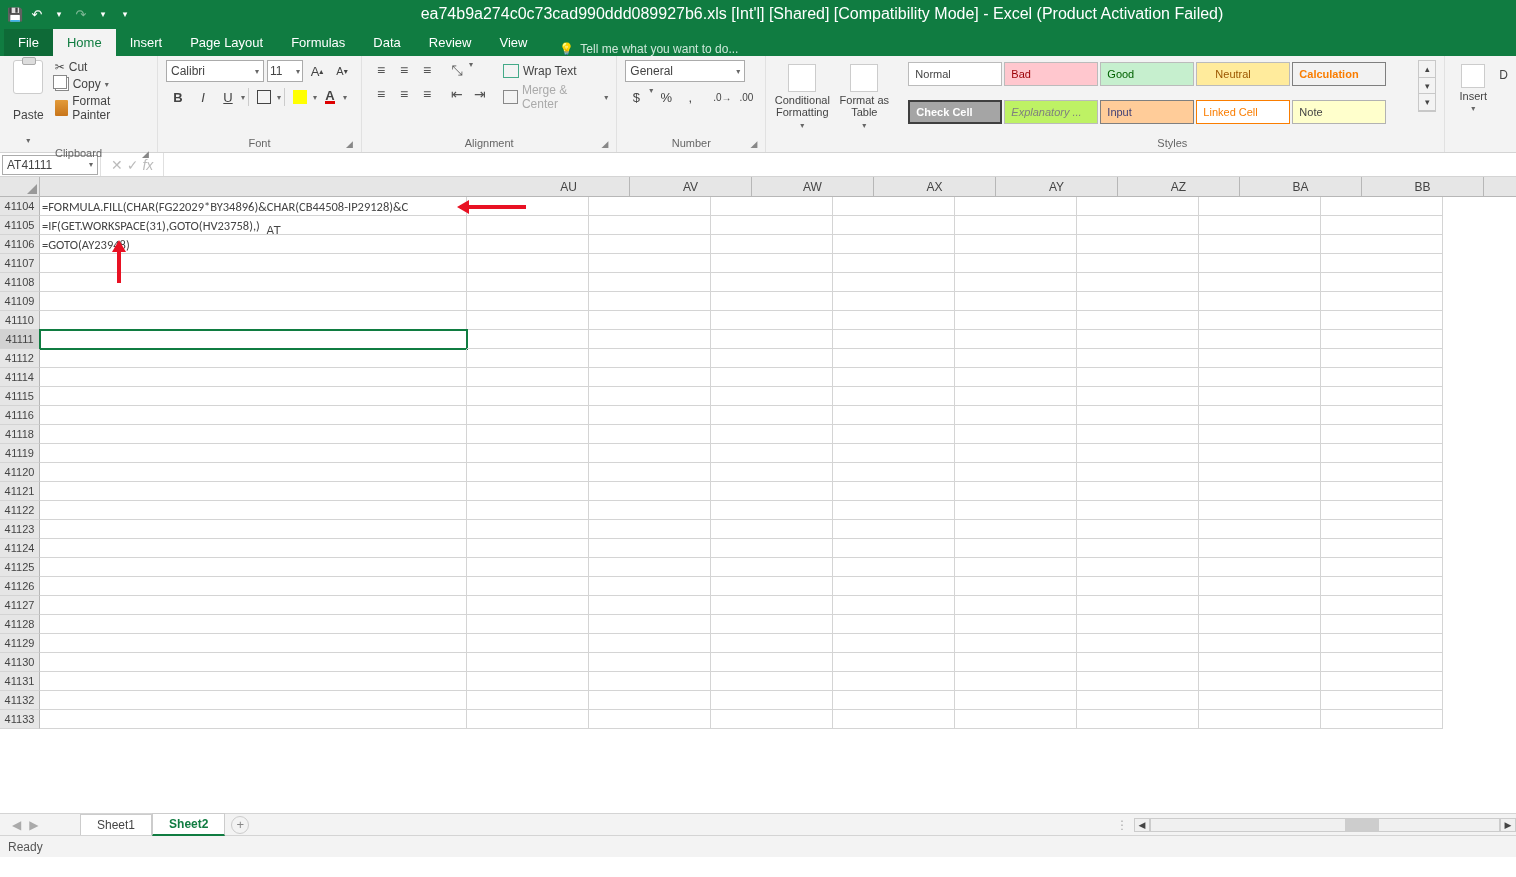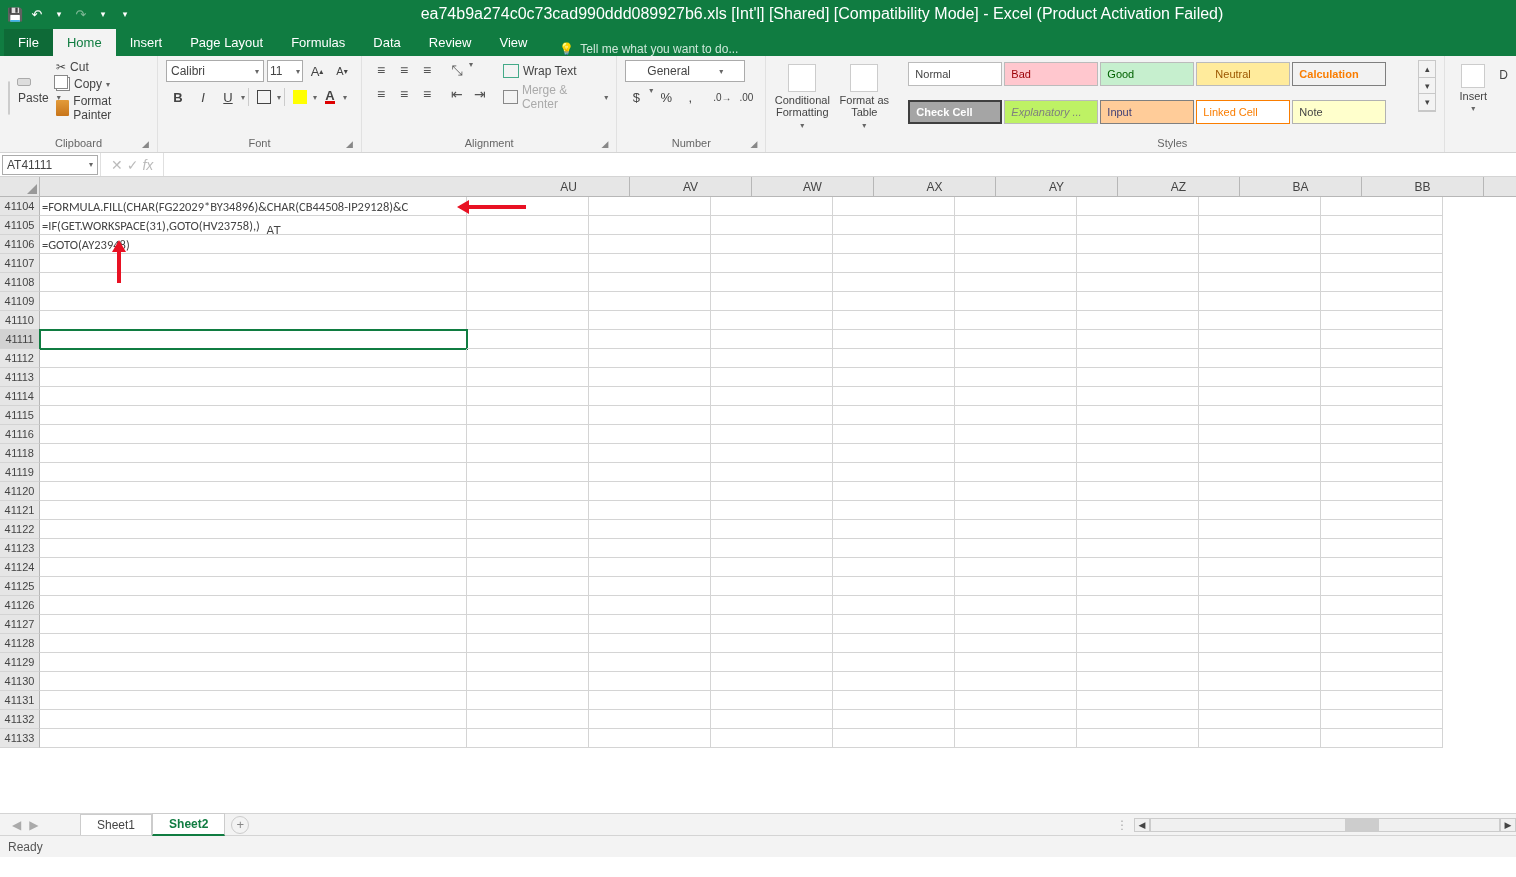--- a/index.html
+++ b/index.html
@@ -19,21 +19,21 @@
 .tell-me { display: flex; align-items: center; gap: 6px; color: #cde8d9; margin-left: 18px; font-size: 12px; }
 
 
 .ribbon { height: 97px; background: #f3f3f3; border-bottom: 1px solid #d4d4d4; display: flex; }
 .group { border-right: 1px solid #e1e1e1; padding: 4px 8px 0; display: flex; flex-direction: column; justify-content: space-between; }
 .group-label { text-align: center; font-size: 11px; color: #666; padding: 2px 0 3px; position: relative; }
 .group-label .dlg { position: absolute; right: 0; bottom: 3px; font-size: 9px; color: #888; }
 .group-body { display: flex; gap: 6px; flex: 1; }
 
 
-.paste-btn { width: 42px; display: flex; flex-direction: row; align-items: center; gap: 8px; }
+.paste-btn { width: 42px; display: flex; flex-direction: column; align-items: center; gap: 14px; }
 .paste-icon { width: 30px; height: 34px; background: #fff; border: 1px solid #ccc; border-radius: 3px; position: relative; }
 .paste-icon::before { content: ''; position: absolute; top: -4px; left: 8px; width: 12px; height: 6px; background: #ddd; border: 1px solid #aaa; border-radius: 2px; }
 .clip-side { display: flex; flex-direction: column; gap: 3px; font-size: 12px; }
 .clip-side div { display: flex; align-items: center; gap: 4px; }
 .cut-ic { color: #444; }
 .copy-ic { width: 14px; height: 14px; border: 1px solid #888; background: #fff; position: relative; }
 .copy-ic::after { content: ''; position: absolute; top: -3px; left: -3px; width: 12px; height: 12px; border: 1px solid #888; background: #fff; }
 .fp-ic { width: 14px; height: 16px; background: linear-gradient(#e39b3a, #c8751a); border-radius: 1px; }
 
 
@@ -53,21 +53,21 @@
 .align-row { display: flex; gap: 1px; }
 .align-row .btn-ic { width: 22px; height: 20px; font-size: 14px; color: #555; }
 .align-side { display: flex; flex-direction: column; gap: 4px; margin-left: 6px; }
 .align-side-btn { display: flex; align-items: center; gap: 4px; font-size: 12px; height: 22px; }
 .wrap-ic { width: 16px; height: 14px; border: 1px solid #4a8; }
 .merge-ic { width: 16px; height: 14px; border: 1px solid #888; }
 .disabled { color: #aaa; }
 
 
 .num-col { display: flex; flex-direction: column; gap: 4px; }
-.num-combo { width: 120px; height: 22px; border: 1px solid #ababab; background: #fff; display: flex; align-items: center; padding: 0 21px; justify-content: space-between; font-size: 12px; }
+.num-combo { width: 120px; height: 22px; border: 1px solid #ababab; background: #fff; display: flex; align-items: center; padding: 0 4px; justify-content: space-between; font-size: 12px; }
 .num-row2 { display: flex; gap: 2px; }
 
 
 .big-btn { width: 56px; display: flex; flex-direction: column; align-items: center; gap: 2px; font-size: 11px; text-align: center; line-height: 12px; padding-top: 4px; }
 .big-btn .bi { width: 28px; height: 28px; border: 1px solid #ccc; background: #fff; }
 
 
 .styles-gallery { display: flex; flex-wrap: wrap; width: 504px; gap: 2px; padding-top: 2px; }
 .style-item { width: 94px; height: 24px; border: 1px solid #bbb; display: flex; align-items: center; padding: 0 6px; font-size: 11px; }
 .style-normal { background: #fff; }
@@ -466,32 +466,20 @@
         <div class="cell c-std"></div>
         <div class="cell c-std"></div>
         <div class="cell c-std"></div>
         <div class="cell c-std"></div>
         <div class="cell c-std"></div>
         <div class="cell c-std"></div>
         <div class="cell c-std"></div>
         <div class="cell c-std"></div>
       </div>
       <div class="row">
-        <div class="row-h">41113</div>
-        <div class="cell c-AT"></div>
-        <div class="cell c-std"></div>
-        <div class="cell c-std"></div>
-        <div class="cell c-std"></div>
-        <div class="cell c-std"></div>
-        <div class="cell c-std"></div>
-        <div class="cell c-std"></div>
-        <div class="cell c-std"></div>
-        <div class="cell c-std"></div>
-      </div>
-      <div class="row">
         <div class="row-h">41114</div>
         <div class="cell c-AT"></div>
         <div class="cell c-std"></div>
         <div class="cell c-std"></div>
         <div class="cell c-std"></div>
         <div class="cell c-std"></div>
         <div class="cell c-std"></div>
         <div class="cell c-std"></div>
         <div class="cell c-std"></div>
         <div class="cell c-std"></div>

